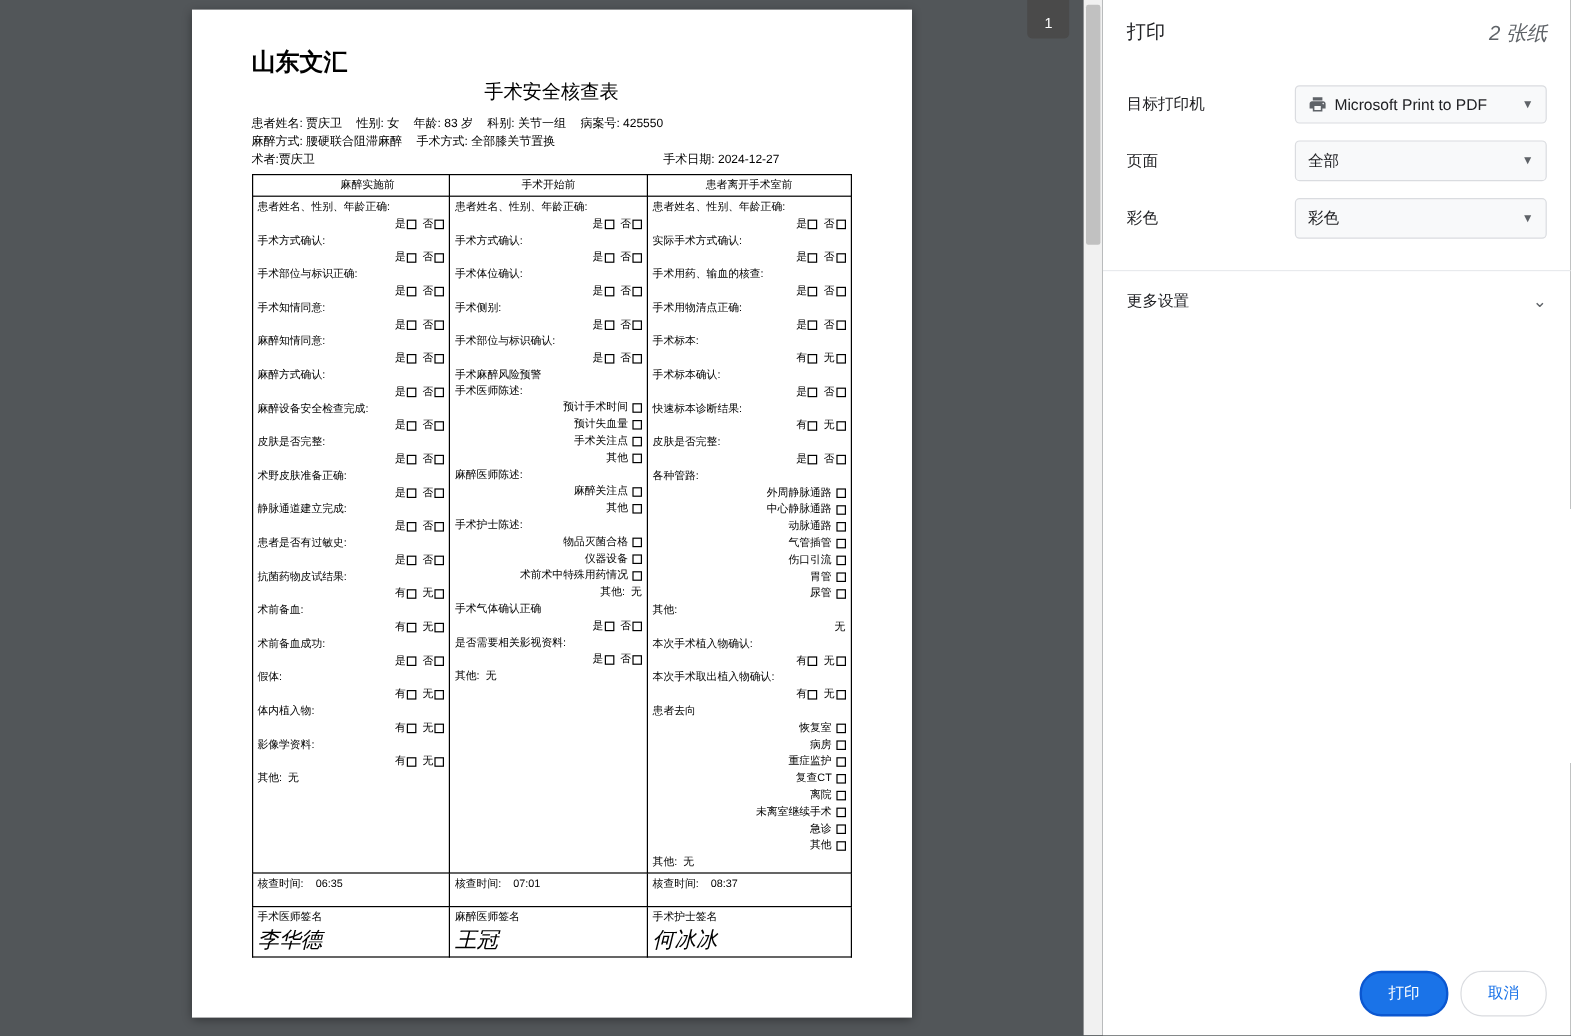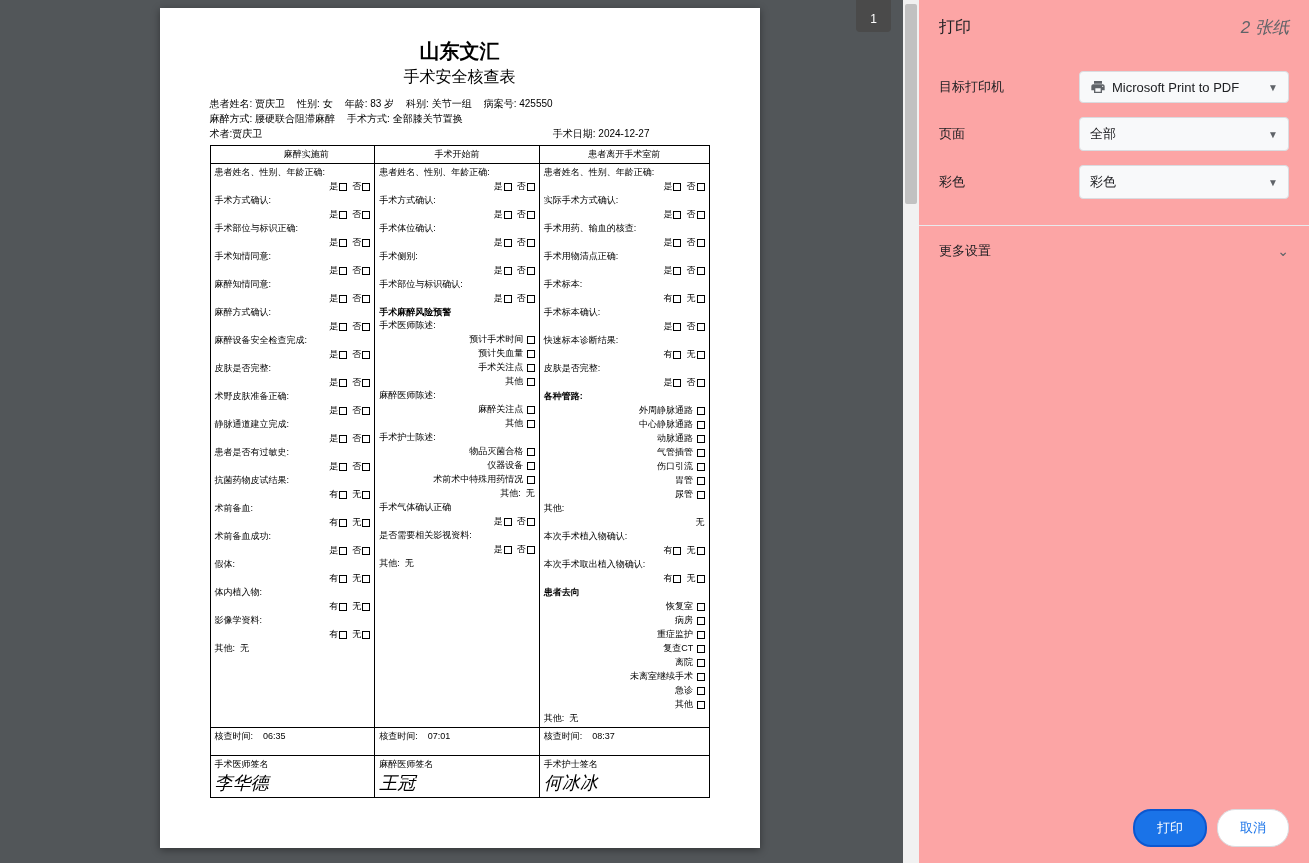--- a/index.html
+++ b/index.html
@@ -1,37 +1,37 @@
 <!DOCTYPE html>
 <html><head>
 <meta charset="utf-8">
 <style>
 * { box-sizing: border-box; margin: 0; padding: 0; }
 body { font-family: "Microsoft YaHei", sans-serif; background: #525659; display: flex; height: 863px; width: 1309px; overflow: hidden; }
 .preview-area { flex: 1; background: #525659; position: relative; display: flex; justify-content: center; padding-top: 8px; overflow: hidden; }
 .page-badge { position: absolute; top: 0; right: 28px; background: #4a4a4a; color: #fff; font-size: 12px; padding: 12px 14px 6px; border-radius: 0 0 4px 4px; z-index: 5; }
 .page { background: #fff; width: 600px; height: 840px; box-shadow: 0 2px 8px rgba(0,0,0,0.4); padding: 30px 50px; font-size: 10px; color: #000; position: relative; }
-.doc-title { text-align: center; font-size: 20px; font-weight: bold; margin-bottom: 2px; }
+.doc-title { text-align: left; font-size: 20px; font-weight: bold; margin-bottom: 2px; }
 .doc-subtitle { text-align: center; font-size: 16px; margin-bottom: 8px; }
 .patient-info { font-size: 10px; line-height: 1.5; margin-bottom: 4px; }
 .patient-row { display: flex; gap: 12px; }
 .surg-date { text-align: right; margin-right: 60px; }
 .form-table { width: 100%; border-collapse: collapse; border: 1px solid #000; }
 .form-table td { border: 1px solid #000; vertical-align: top; padding: 2px 4px; font-size: 9px; }
 .col-header { text-align: center; font-size: 11px; padding: 3px; }
 .check-row-right { text-align: right; margin: 1px 0; }
 .yn { font-size: 9px; white-space: nowrap; }
 .cb { display: inline-block; width: 8px; height: 8px; border: 1px solid #000; vertical-align: middle; margin-left: 1px; }
 .sig-row td { height: 28px; padding: 2px 4px; }
 .sig-img { font-family: cursive; font-size: 18px; font-style: italic; }
-.bold { font-weight: bold; }
+.bold { font-weight: normal; }
 .scrollbar-v { position: absolute; right: 0; top: 0; bottom: 0; width: 16px; background: #f1f1f1; }
 .scrollbar-thumb { position: absolute; left: 2px; right: 2px; top: 4px; height: 200px; background: #c1c1c1; border-radius: 2px; }
 
-.sidebar { width: 390px; background: #fca5a5; display: flex; flex-direction: column; font-size: 13px; color: #202124; }
+.sidebar { width: 390px; background: #ffffff; display: flex; flex-direction: column; font-size: 13px; color: #202124; }
 .sb-header { display: flex; justify-content: space-between; align-items: center; padding: 16px 20px 12px; }
 .sb-title { font-size: 16px; }
 .sb-pages { font-size: 17px; color: #5f6368; font-style: italic; }
 .sb-section { padding: 6px 20px; }
 .sb-row { display: flex; align-items: center; justify-content: space-between; margin: 14px 0; gap: 36px; }
 .sb-label { font-size: 13px; color: #202124; }
 .sb-select { width: 210px; border: 1px solid #dadce0; border-radius: 4px; padding: 7px 10px; font-size: 13px; background: #f8f9fa; display: flex; align-items: center; justify-content: space-between; cursor: pointer; }
 .sb-select .arrow { font-size: 10px; color: #5f6368; }
 .printer-icon { width: 16px; height: 16px; margin-right: 6px; display: inline-block; }
 .sb-more { display: flex; justify-content: space-between; align-items: center; padding: 16px 20px; cursor: pointer; border-top: 1px solid #e8eaed; margin-top: 6px; }

